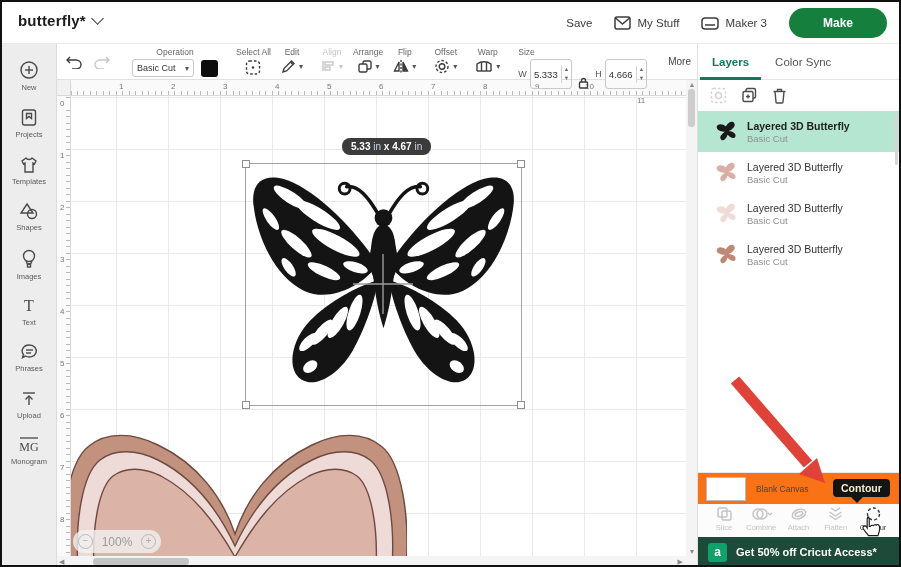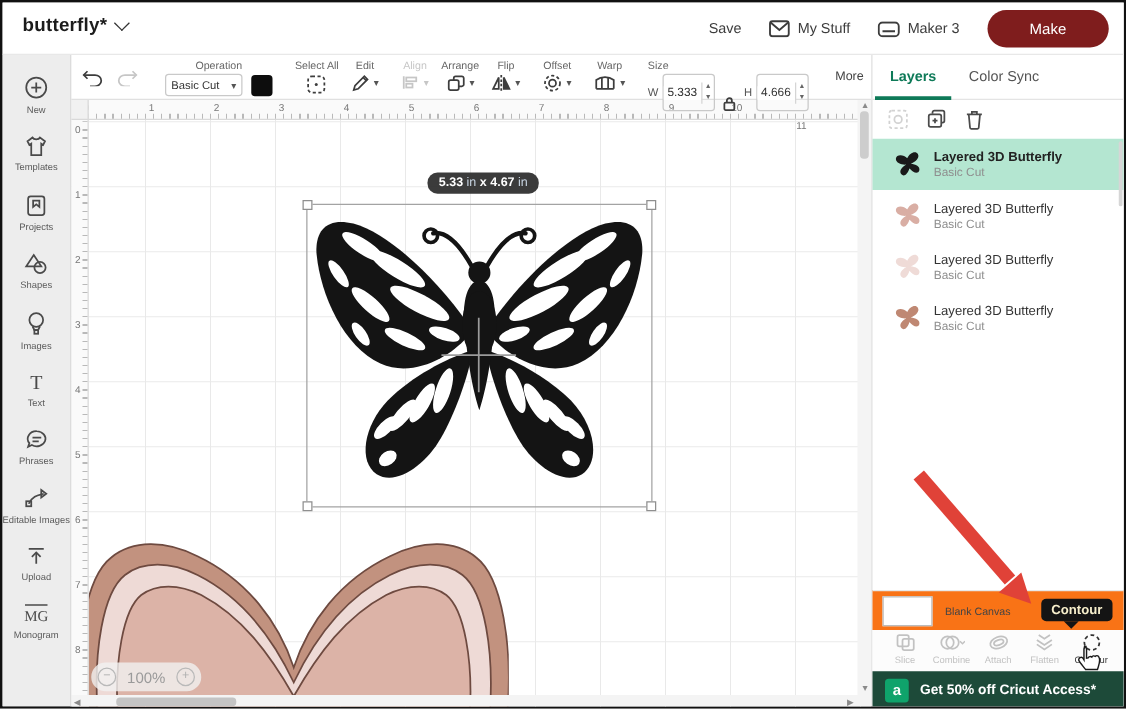--- a/index.html
+++ b/index.html
@@ -6,21 +6,21 @@
   html,body { width:901px; height:567px; font-family:"Liberation Sans", sans-serif; }
   #app { position:relative; width:901px; height:567px; background:#fff; border:2px solid #111; overflow:hidden; }
 
   
   .header { position:absolute; left:0; top:0; width:897px; height:42px; background:#fff; border-bottom:1px solid #e8e8e8; z-index:30; }
   .title-wrap { position:absolute; left:16px; top:10px; display:flex; align-items:center; gap:7px; }
   .title { font-size:15px; font-weight:bold; color:#1c1c1c; letter-spacing:.2px; }
   .chev { width:9px; height:9px; border-right:1.6px solid #333; border-bottom:1.6px solid #333; transform:rotate(45deg); margin-top:-4px; }
   .hdr-right { position:absolute; right:12px; top:0; height:42px; display:flex; align-items:center; gap:22px; }
   .hdr-item { display:flex; align-items:center; gap:6px; font-size:11.5px; color:#3c3c3c; cursor:pointer; }
-  .make-btn { background:#7f1d1d; color:#fff; font-size:12px; font-weight:normal; border:none; border-radius:16px; padding:8px 34px; cursor:pointer; }
+  .make-btn { background:#15803d; color:#fff; font-size:12px; font-weight:bold; border:none; border-radius:16px; padding:8px 34px; cursor:pointer; }
   .hdr-ic { stroke:#3c3c3c; fill:none; stroke-width:1.5; }
 
   
   .sidebar { position:absolute; left:0; top:42px; width:55px; height:523px; background:#ededed; border-right:1px solid #dcdcdc; z-index:25; display:flex; flex-direction:column; align-items:center; padding-top:10px; gap:4px; }
   .side-item { width:55px; display:flex; flex-direction:column; align-items:center; gap:3px; padding:6px 0; cursor:pointer; }
   .side-item .lbl { font-size:7.5px; color:#5a5a5a; text-align:center; line-height:1.25; }
   .side-ic { stroke:#4a4a4a; fill:none; stroke-width:1.4; }
 
   
   .toolbar { position:absolute; left:55px; top:42px; width:640px; height:36px; background:#fff; border-bottom:1px solid #e0e0e0; display:flex; align-items:stretch; z-index:20; }
@@ -159,31 +159,31 @@
   <div class="sidebar">
     <div class="side-item">
       <svg class="side-ic" width="20" height="20" viewBox="0 0 20 20">
           <circle cx="10" cy="10" r="8"></circle>
           <line x1="10" y1="6" x2="10" y2="14"></line>
           <line x1="6" y1="10" x2="14" y2="10"></line>
         </svg>
       <span class="lbl">New</span>
     </div>
     <div class="side-item">
-      <svg class="side-ic" width="20" height="18" viewBox="0 0 20 18">
-          <path d="M7 2 L3 5 L4.5 8 L6 7 L6 16 L14 16 L14 7 L15.5 8 L17 5 L13 2 C12 4 8 4 7 2 Z"></path>
-        </svg>
-      <span class="lbl">Templates</span>
-    </div>
-    <div class="side-item">
       <svg class="side-ic" width="18" height="19" viewBox="0 0 18 19">
           <rect x="2.5" y="2" width="13" height="15" rx="2"></rect>
           <path d="M6.5 5.5 h5 v5 l-2.5 -2 l-2.5 2 z"></path>
         </svg>
       <span class="lbl">Projects</span>
+    </div>
+    <div class="side-item">
+      <svg class="side-ic" width="20" height="18" viewBox="0 0 20 18">
+          <path d="M7 2 L3 5 L4.5 8 L6 7 L6 16 L14 16 L14 7 L15.5 8 L17 5 L13 2 C12 4 8 4 7 2 Z"></path>
+        </svg>
+      <span class="lbl">Templates</span>
     </div>
     <div class="side-item">
       <svg class="side-ic" width="20" height="18" viewBox="0 0 20 18">
           <path d="M8 2 L14 11 L2 11 Z"></path>
           <circle cx="13" cy="12" r="4.5"></circle>
         </svg>
       <span class="lbl">Shapes</span>
     </div>
     <div class="side-item">
       <svg class="side-ic" width="18" height="20" viewBox="0 0 18 20">
@@ -199,28 +199,20 @@
         </svg>
       <span class="lbl">Text</span>
     </div>
     <div class="side-item">
       <svg class="side-ic" width="19" height="18" viewBox="0 0 19 18">
           <path d="M9.5 2 a7 6 0 1 1 -4 11 l-3 1.5 l1-3 a7 6 0 0 1 6-9.5 Z"></path>
           <line x1="6" y1="7" x2="13" y2="7"></line>
           <line x1="6" y1="10" x2="11" y2="10"></line>
         </svg>
       <span class="lbl">Phrases</span>
-    </div>
-    <div class="side-item">
-      <svg class="side-ic" width="20" height="18" viewBox="0 0 20 18">
-          <path d="M4 13 C7 6 13 6 16 5"></path>
-          <rect x="2" y="11" width="4" height="4"></rect>
-          <path d="M14 2 l4 3 l-4 3 z"></path>
-        </svg>
-      <span class="lbl">Editable Images</span>
     </div>
     <div class="side-item">
       <svg class="side-ic" width="18" height="18" viewBox="0 0 18 18">
           <line x1="3" y1="3" x2="15" y2="3"></line>
           <line x1="9" y1="15" x2="9" y2="6"></line>
           <path d="M5.5 9.5 L9 6 L12.5 9.5"></path>
         </svg>
       <span class="lbl">Upload</span>
     </div>
     <div class="side-item">

